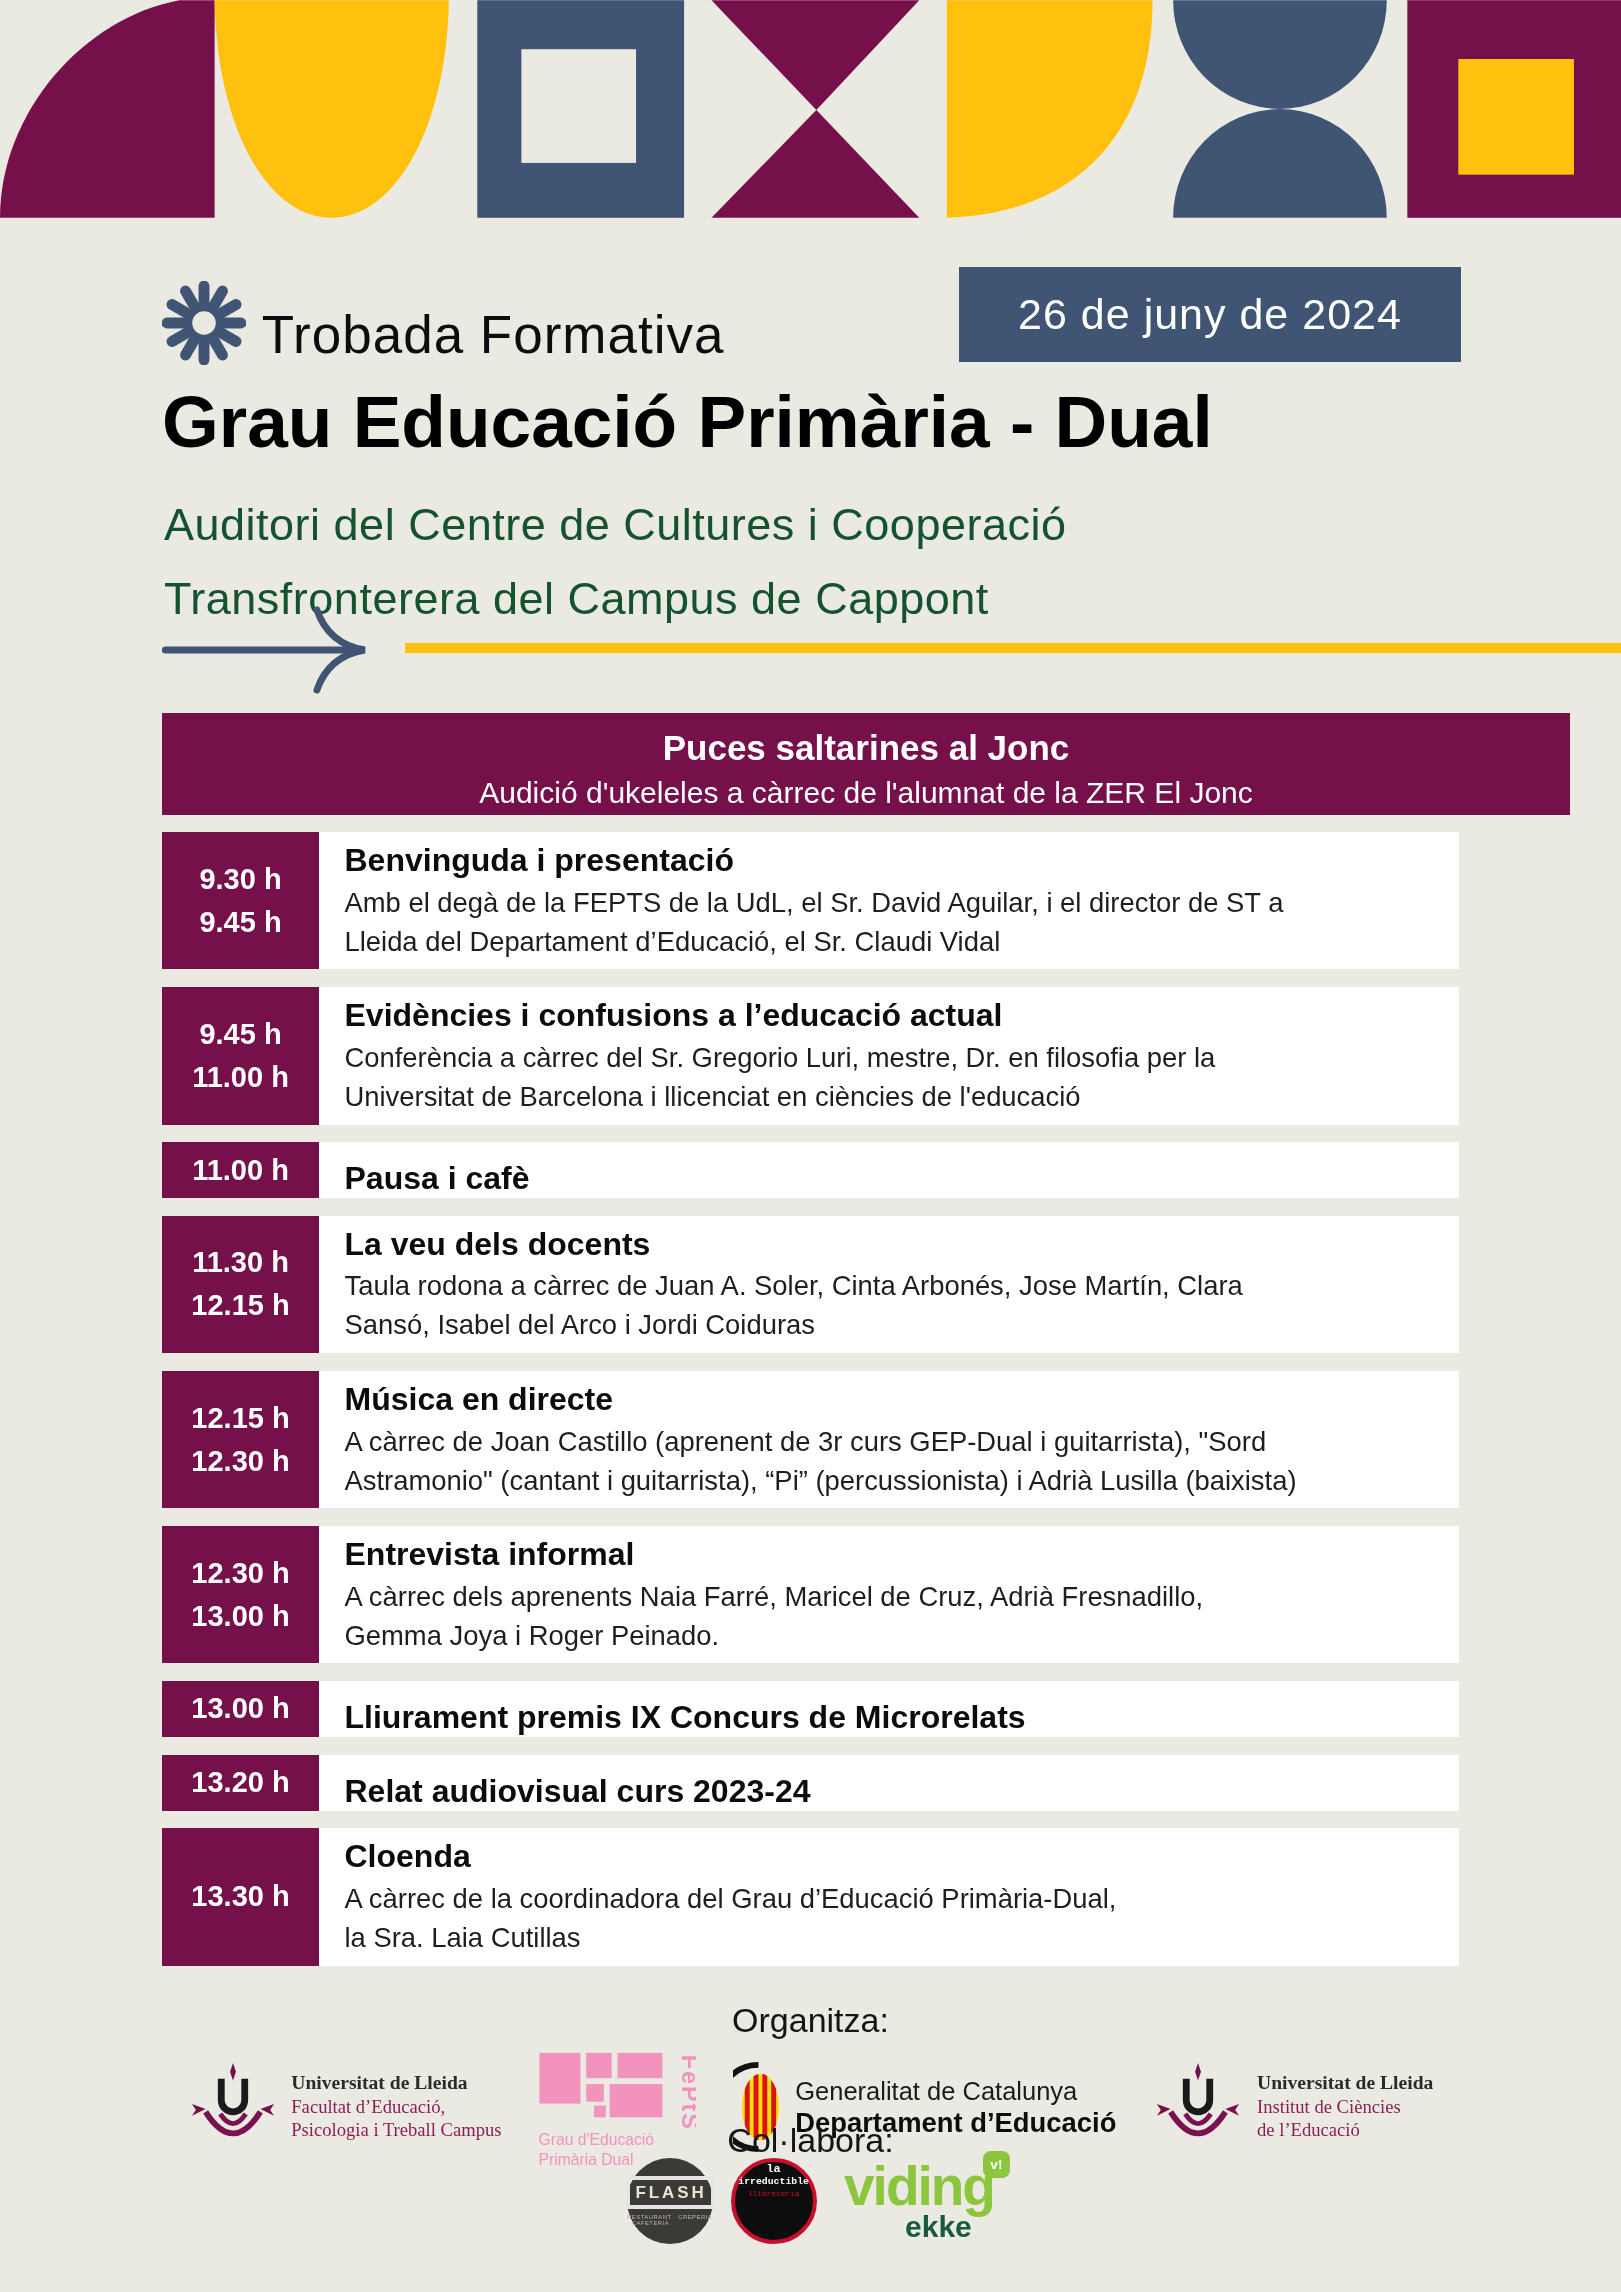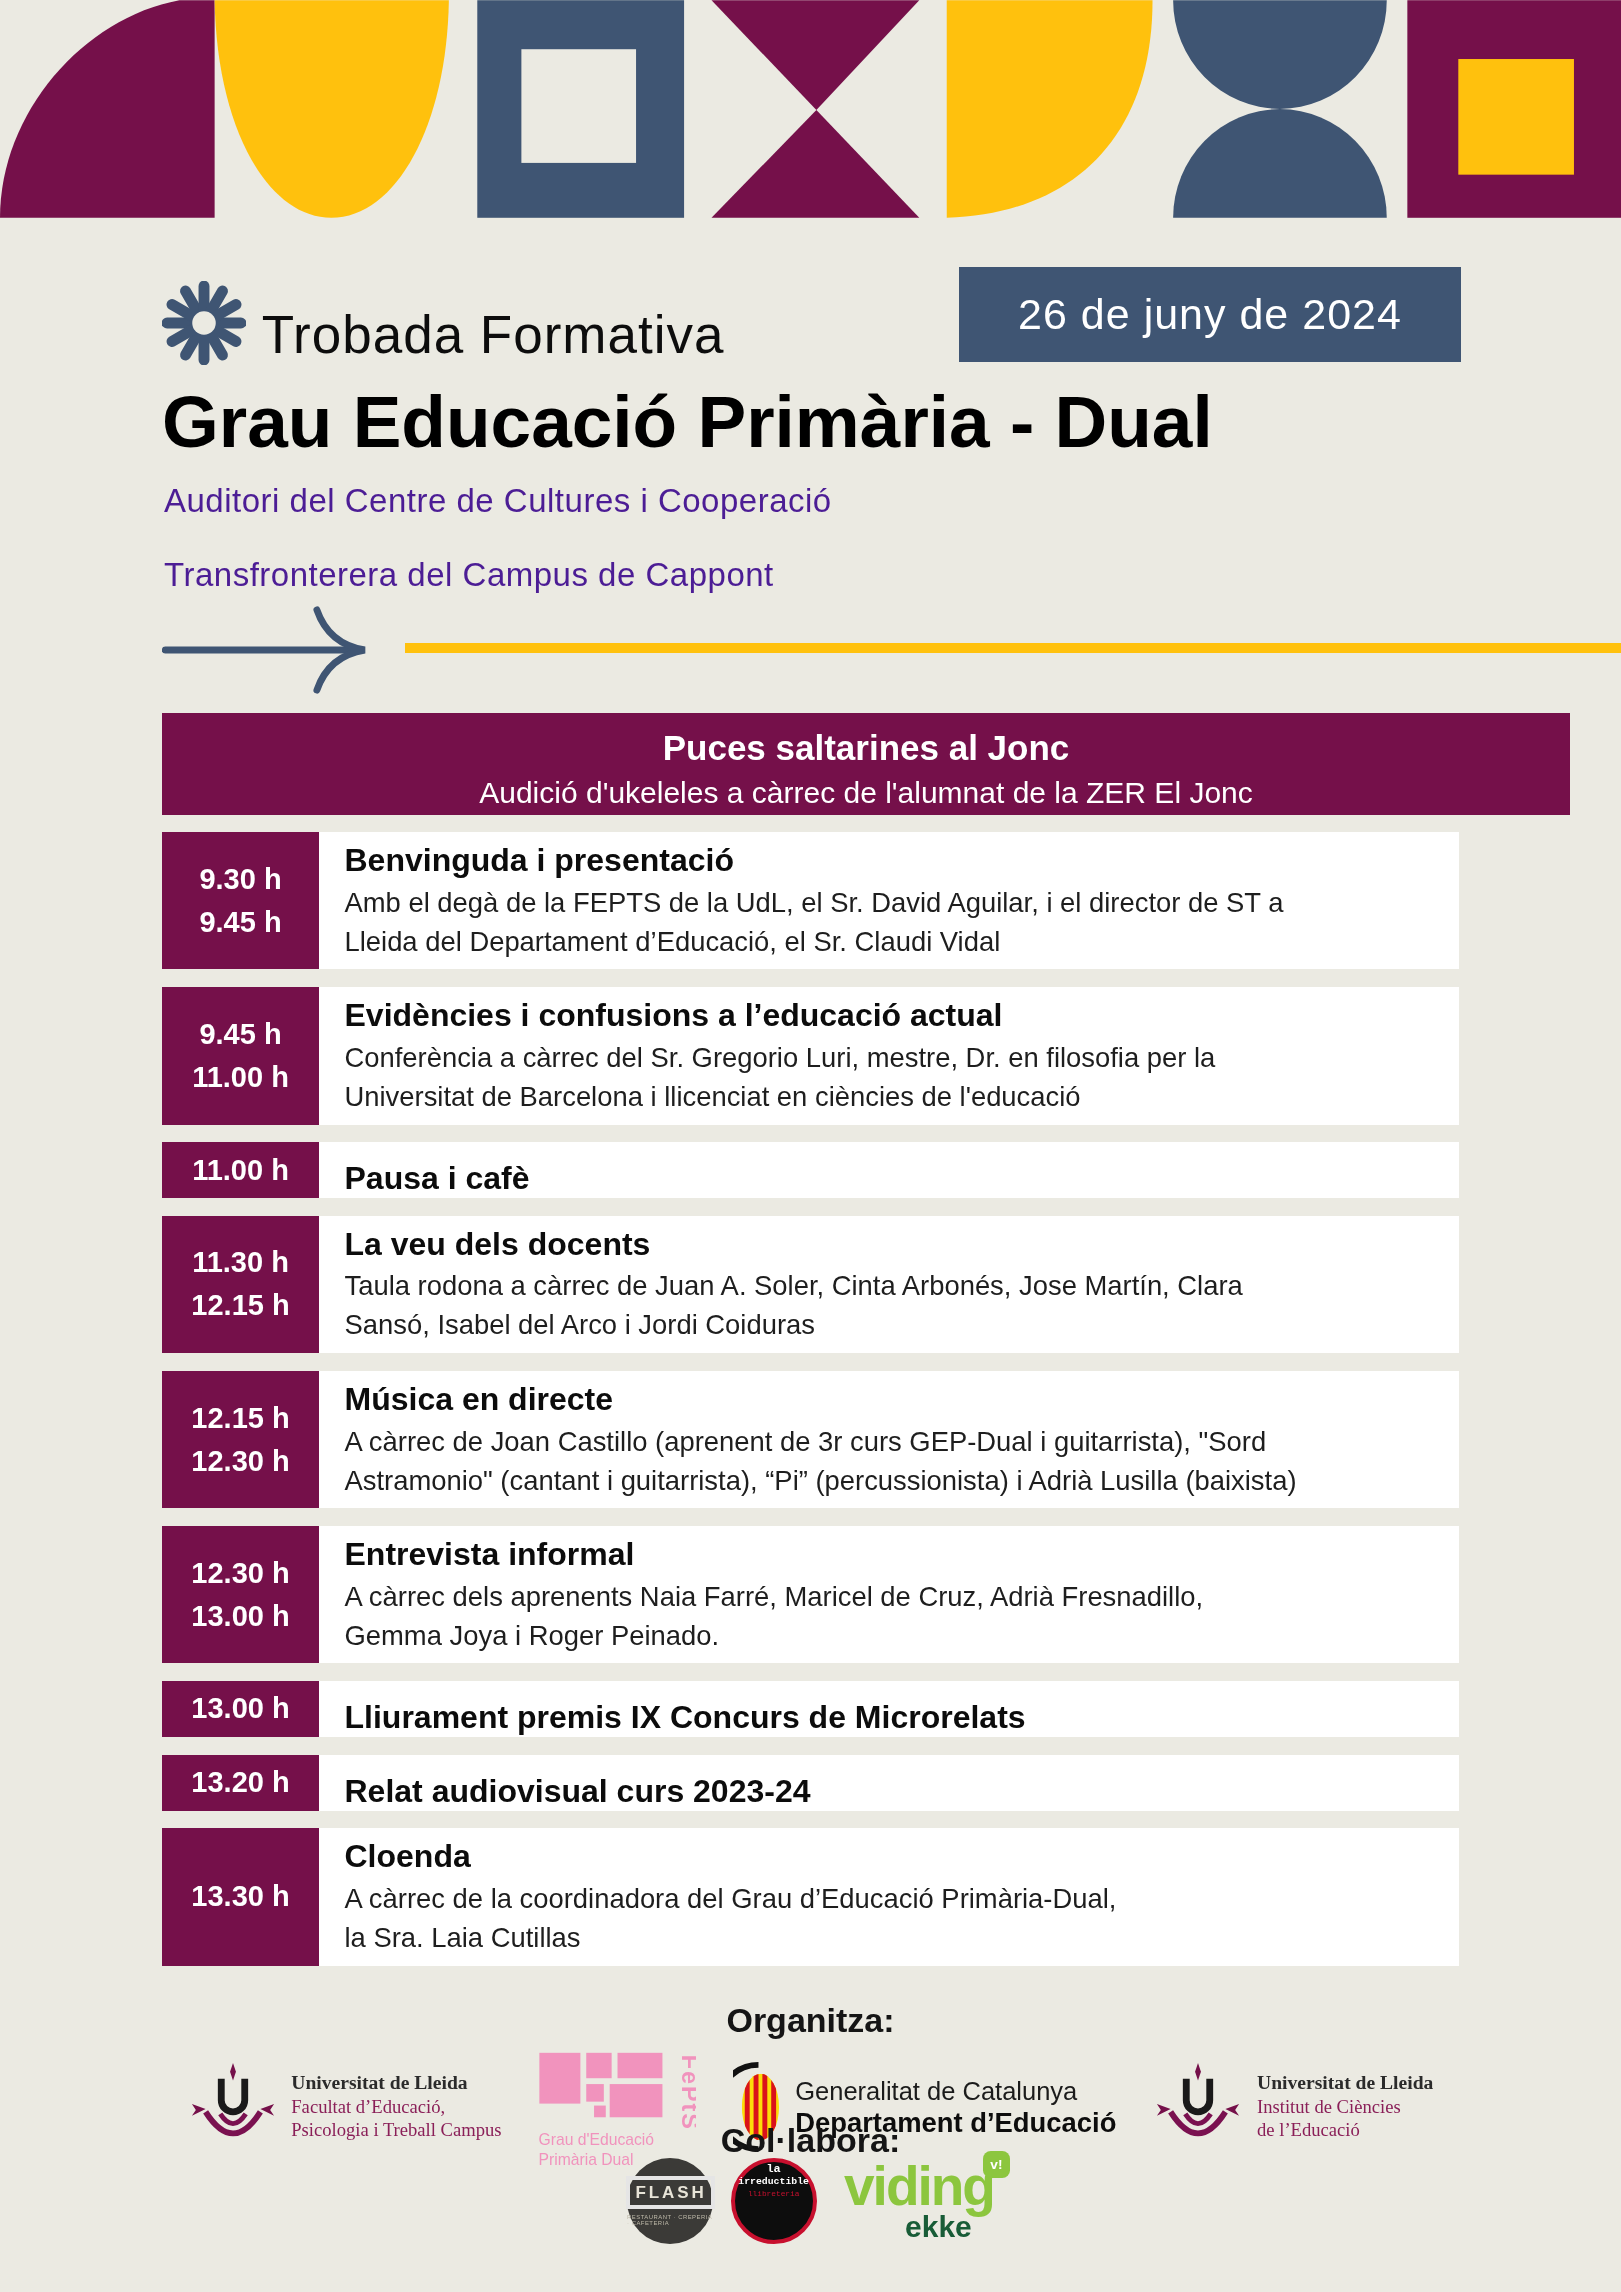--- a/index.html
+++ b/index.html
@@ -18,41 +18,41 @@
         font-family:"Liberation Sans",sans-serif;overflow:hidden;margin:0 auto}
 
   .band{position:absolute;top:0;left:0}
 
   .eyebrow{position:absolute;top:268;left:162px;top:263px;height:102px;display:flex;align-items:flex-end;gap:15.7px}
   .eyebrow-label{font-size:53px;font-weight:400;letter-spacing:1px;color:#0d0d0d}
   .date-badge{position:absolute;left:959px;top:267px;width:502px;height:95px;background:var(--slate);
               color:#fff;font-size:43px;font-weight:300;display:flex;align-items:center;justify-content:center;letter-spacing:1px}
 
   .page-title{position:absolute;left:162px;top:380px;font-size:73px;font-weight:700;color:#000;letter-spacing:0}
-  .location{position:absolute;left:164px;top:464px;font-size:33px;font-weight:300;color:#4c1d95;line-height:74px;letter-spacing:0.5px}
+  .location{position:absolute;left:164px;top:488px;font-size:45px;font-weight:300;color:#14532d;line-height:74px;letter-spacing:0.5px}
 
   .arrow-svg{position:absolute;left:162px;top:605px}
   .yellow-rule{position:absolute;left:405px;top:643px;width:1216px;height:9.8px;background:var(--yellow)}
 
   .banner{position:absolute;left:162px;top:713px;width:1408px;height:102px;background:var(--maroon);
           color:#fff;text-align:center}
   .banner-title{font-size:35px;font-weight:700;padding-top:14.7px}
   .banner-sub{font-size:30px;font-weight:300;margin-top:8.8px}
 
   .schedule{position:absolute;left:162px;top:832px;width:1297px}
   .row{display:flex;margin-bottom:17.6px}
   .time{flex:0 0 157px;width:157px;background:var(--maroon);color:#fff;font-weight:700;font-size:29px;
         display:flex;flex-direction:column;justify-content:center;align-items:center;gap:10px;text-align:center}
   .content{flex:1;background:#fff;padding:8.8px 15.7px 8.8px 25.5px}
   .row.short{height:56px}
   .row.short .content{display:flex;align-items:flex-end;padding-top:0;padding-bottom:0}
   .rtitle{font-size:32px;font-weight:700;color:#0c0c0c;line-height:39px}
   .rdesc{font-size:27.4px;font-weight:300;color:#1e1e1e;line-height:39px;margin-top:2.9px;white-space:pre-line}
 
-  .org-label,.col-label{position:absolute;left:0;width:1621px;text-align:center;font-size:34px;font-weight:700;color:#151515}
+  .org-label,.col-label{position:absolute;left:0;width:1621px;text-align:center;font-size:34px;font-weight:400;color:#151515}
   .org-label{top:2001px}
   .col-label{top:2121px}
 
   .org-logos{position:absolute;left:0;top:2045px;width:1621px;display:flex;justify-content:center;align-items:center;gap:37px}
   .logo-block{display:flex;align-items:center;gap:13.7px}
   .udl-text{font-family:"Liberation Serif",serif;line-height:23.5px}
   .udl-name{font-size:19.6px;font-weight:700;color:#2b2b2b}
   .udl-dept{font-size:18.6px;color:#8A1F58}
   .fepts-wrap{display:flex;flex-direction:column;align-items:flex-start}
   .fepts-caption{font-size:15.7px;font-weight:400;color:var(--pink);line-height:17.6px;margin-top:2px}

